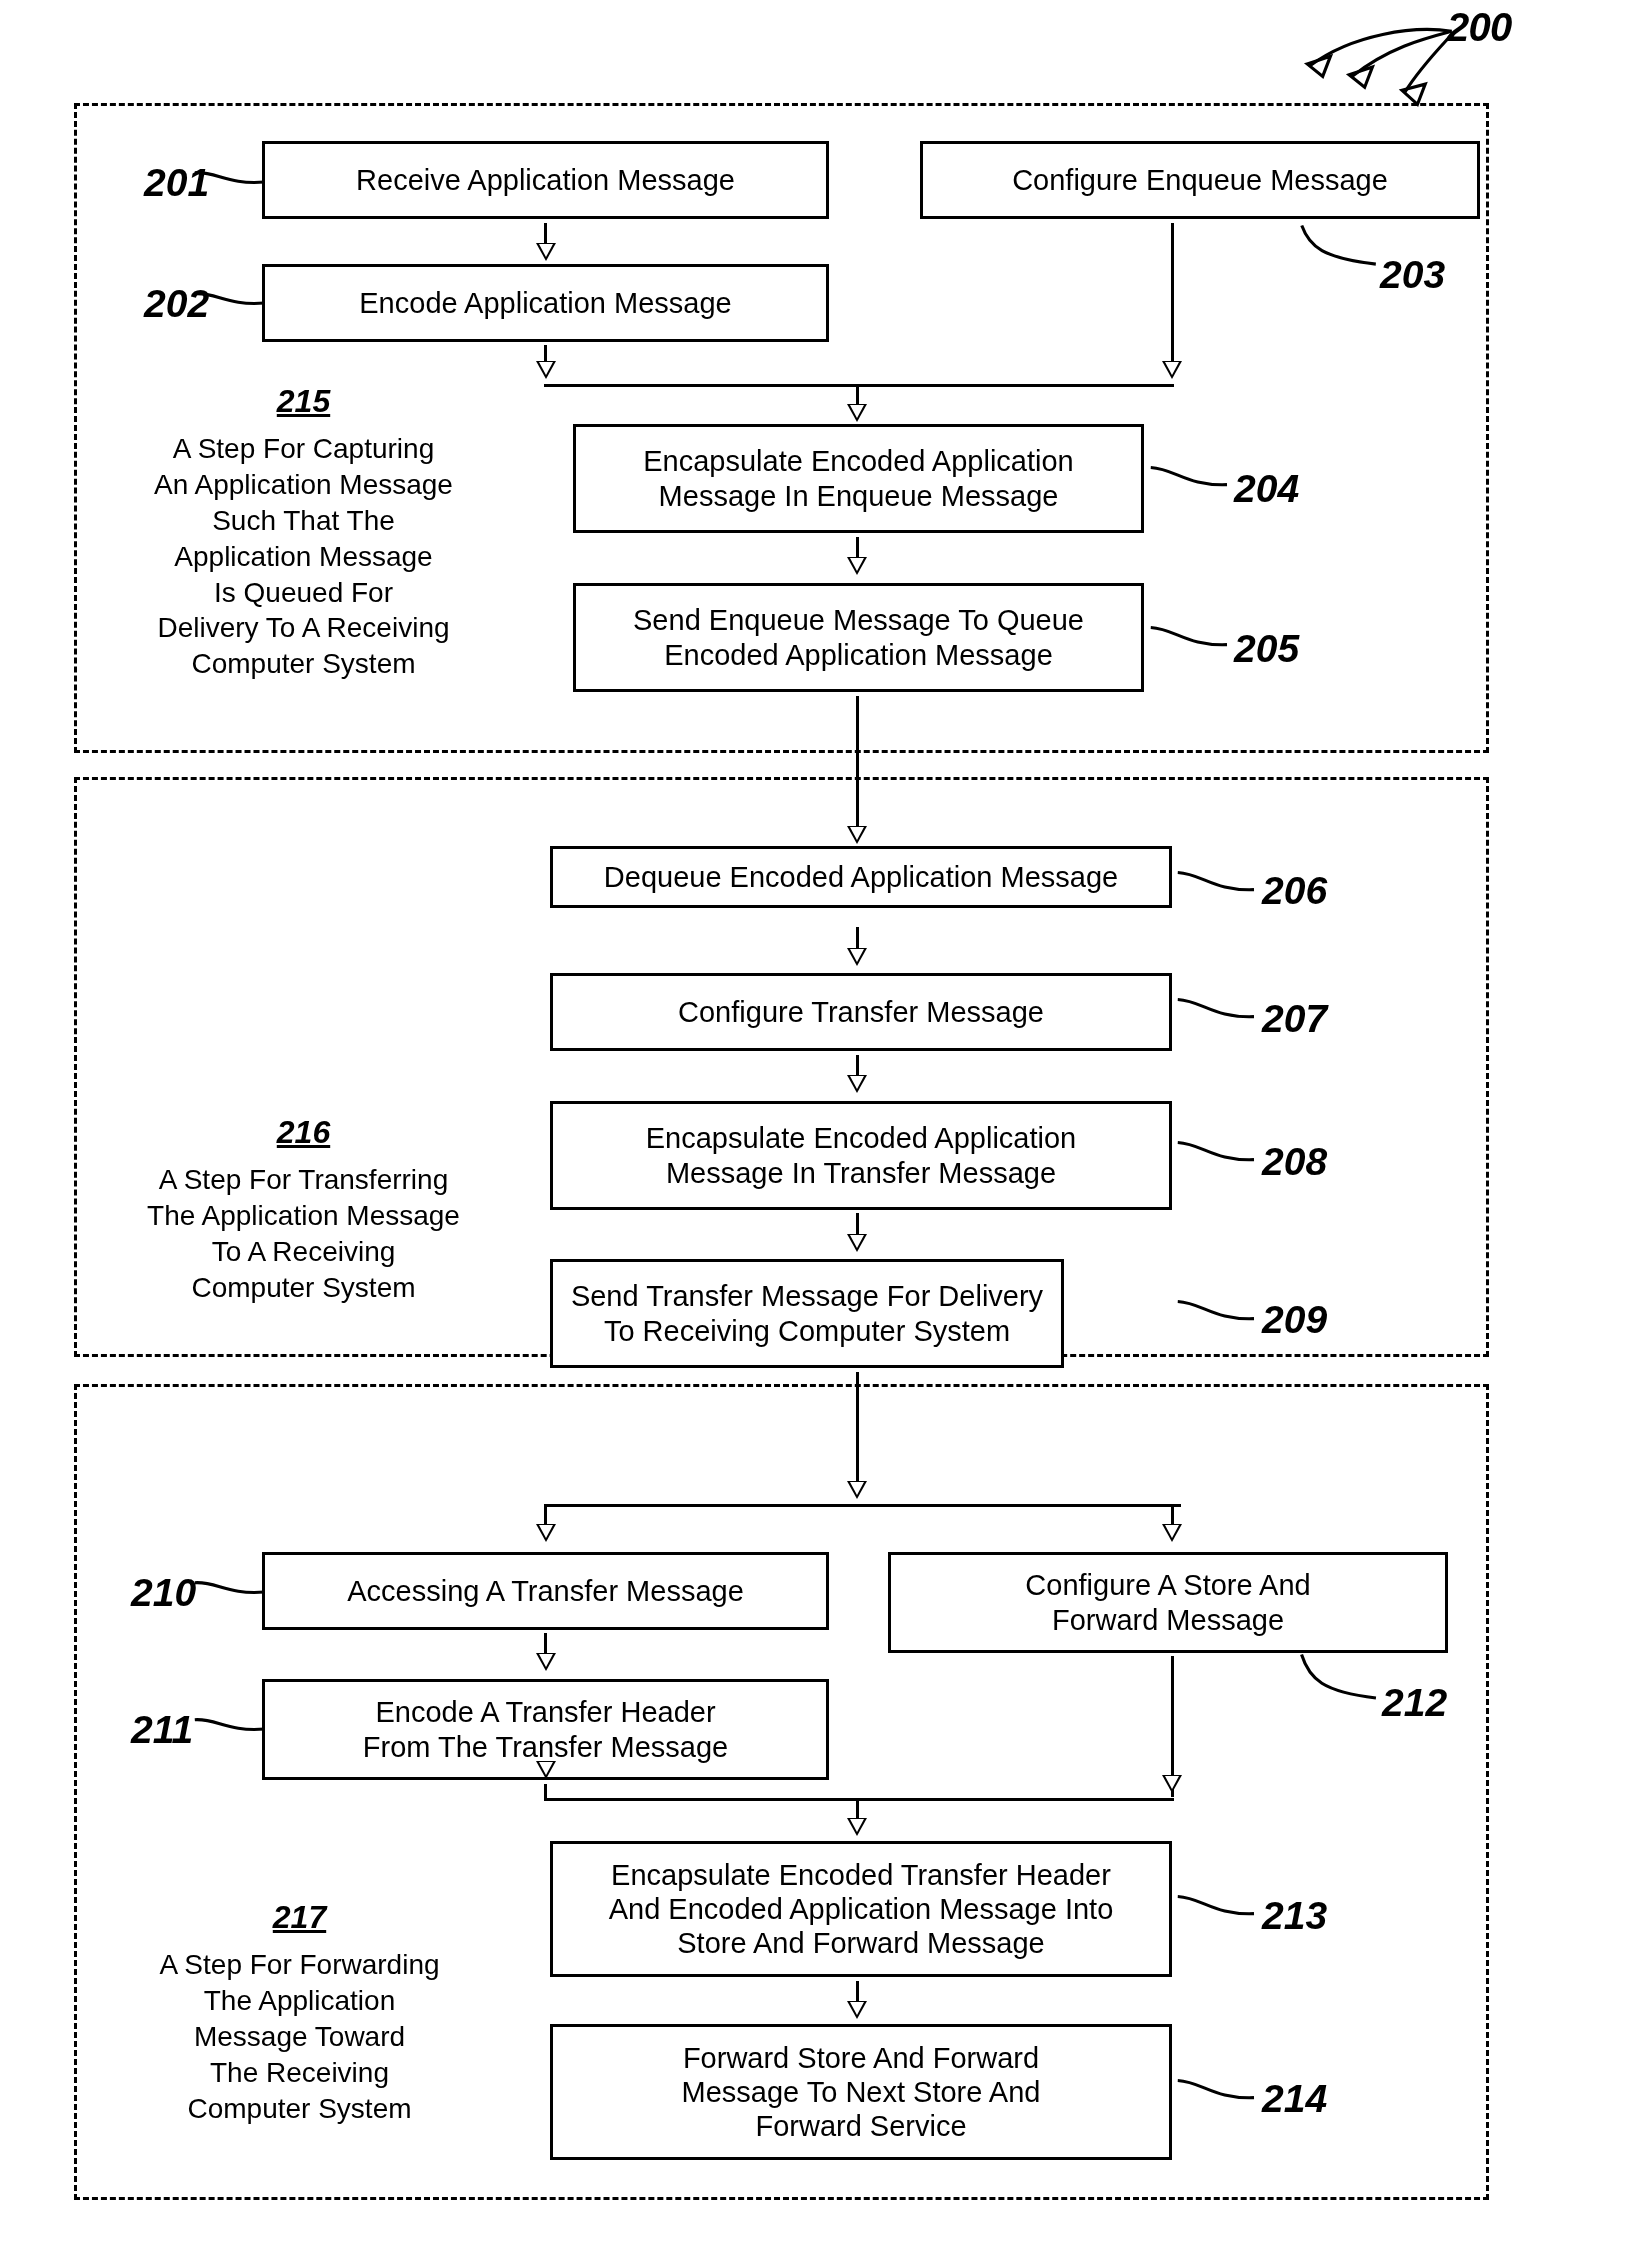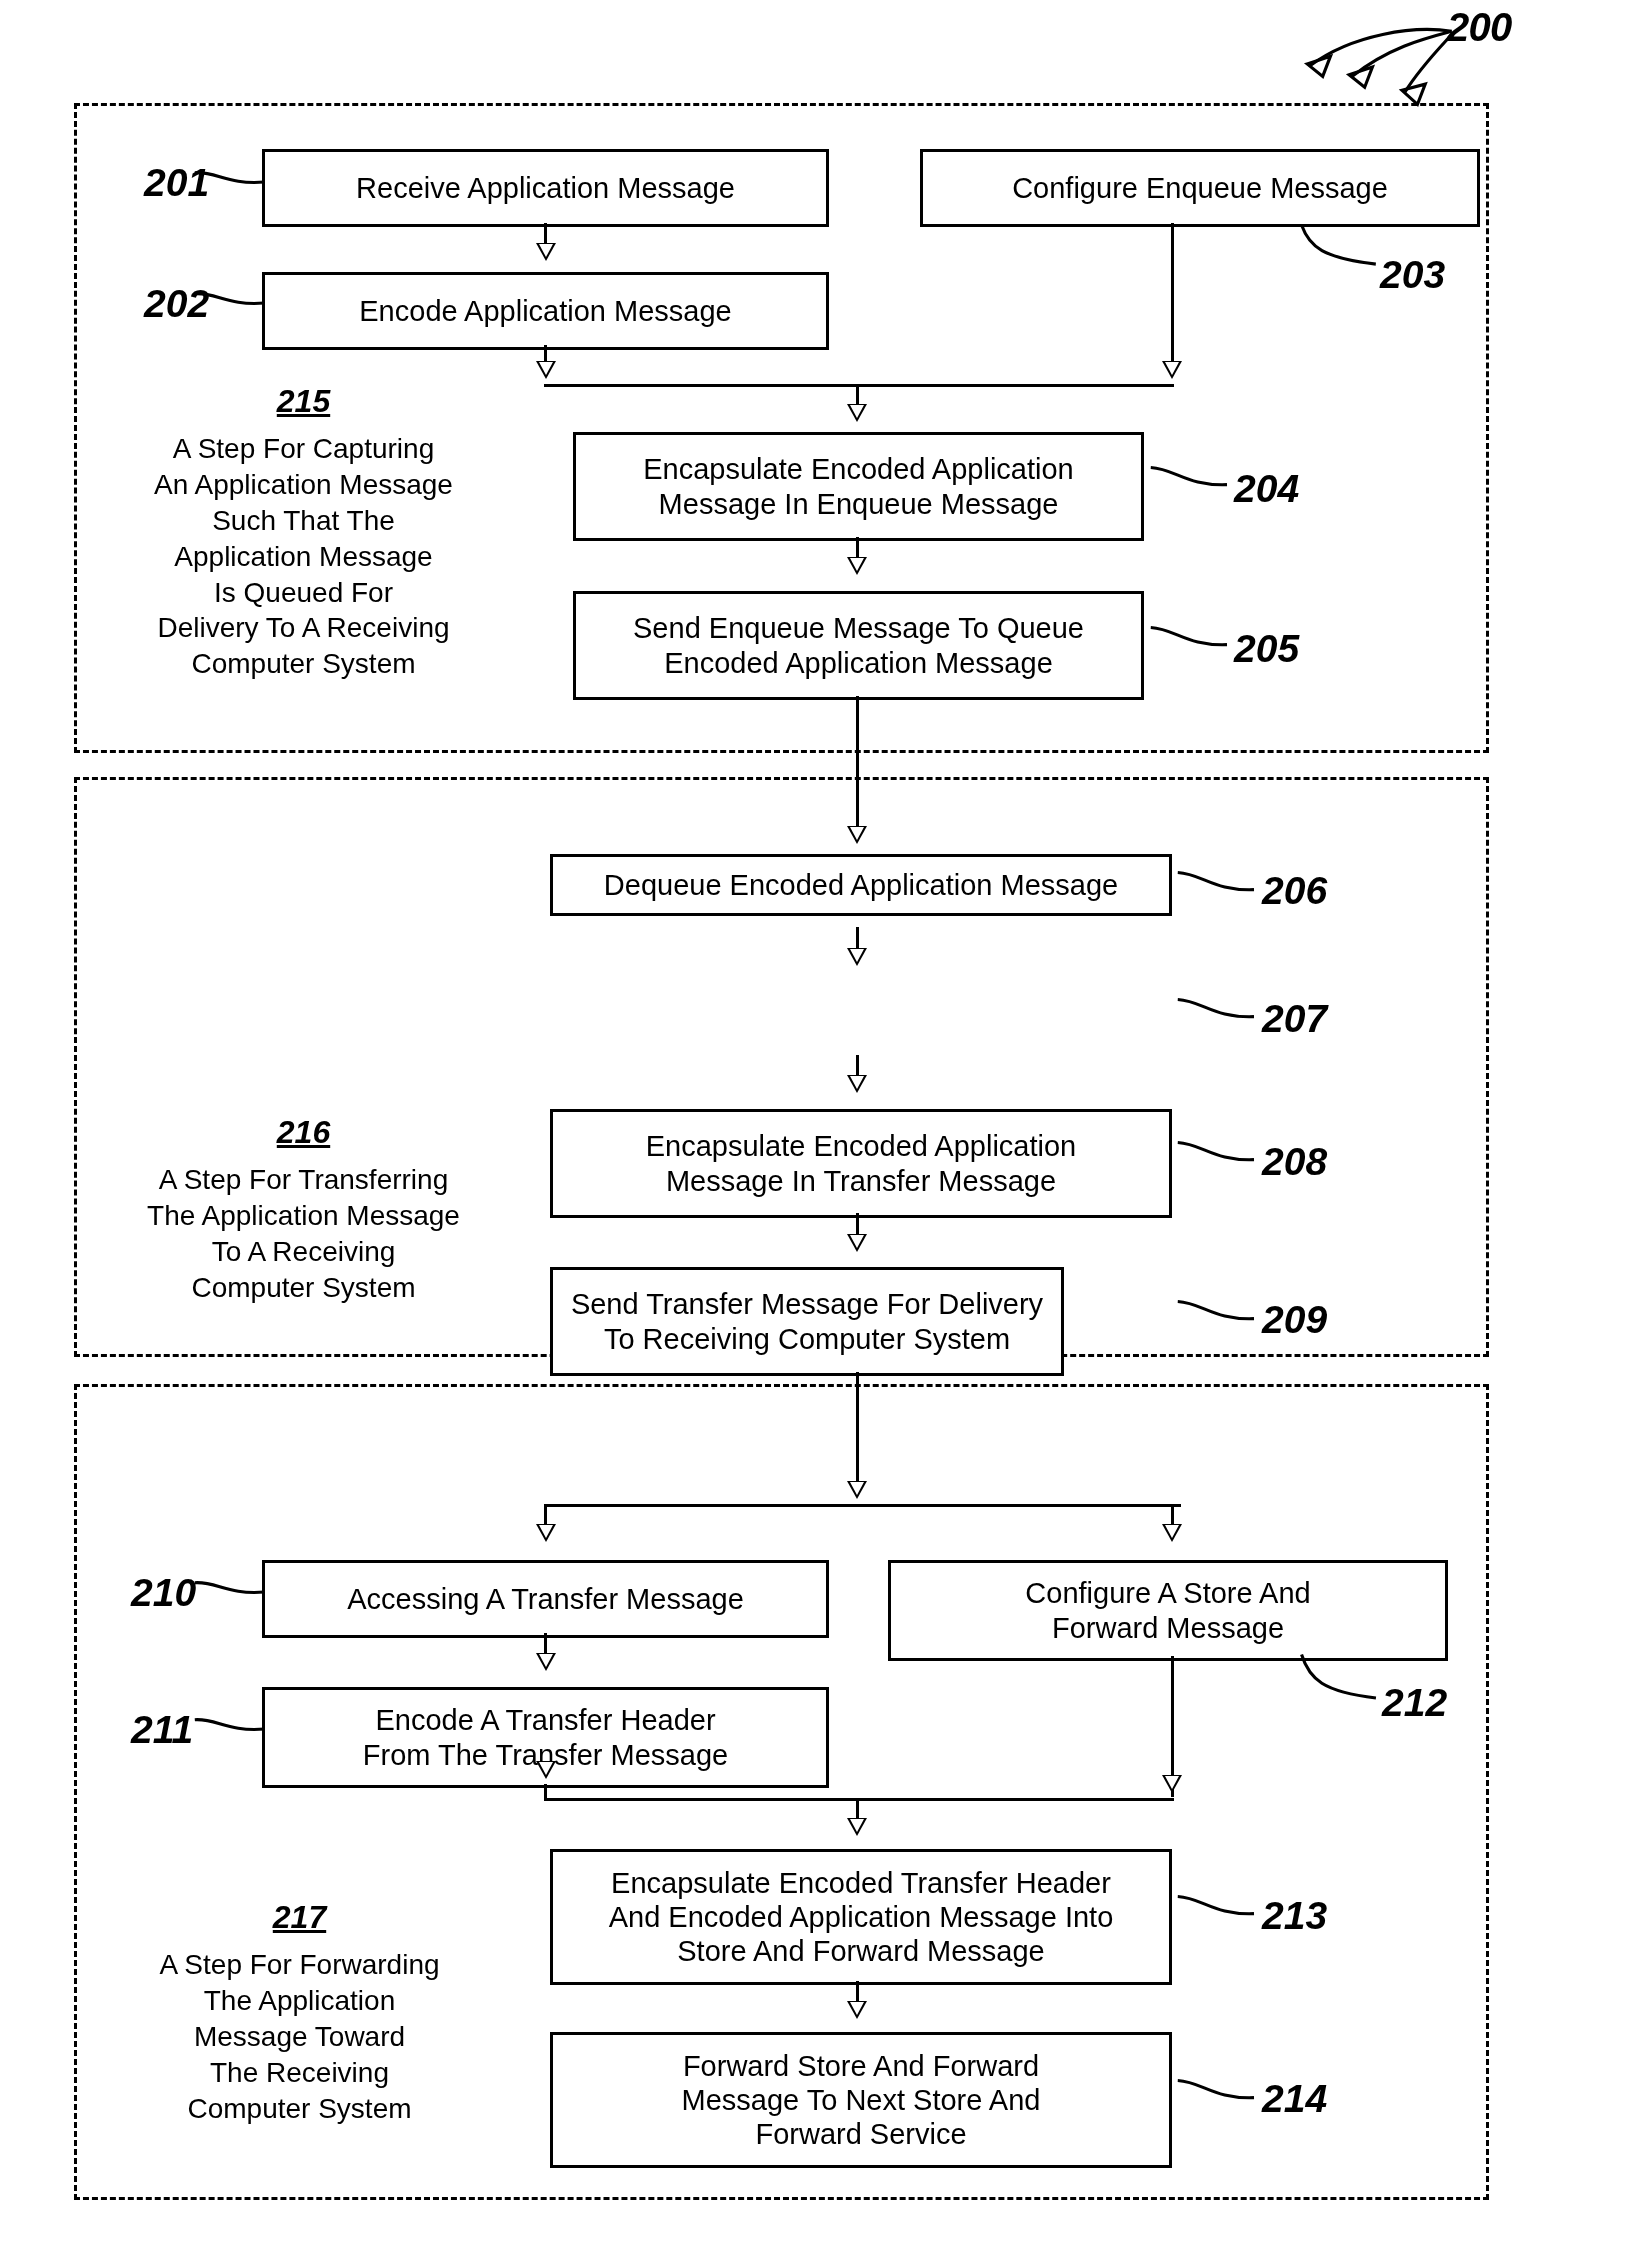--- a/index.html
+++ b/index.html
@@ -10,21 +10,21 @@
   .fig-num{position:absolute;font-style:italic;font-weight:700;color:#000;}
   #fig200{left:1447px;top:4.7px;font-size:40px;letter-spacing:-0.8px;}
 
   
   .section{position:absolute;border:3.9px dashed #000;box-sizing:border-box;}
 
   
   .pbox{position:absolute;box-sizing:border-box;background:#fff;
         border:3.9px solid #000;display:flex;align-items:center;
         justify-content:center;text-align:center;color:#000;
-        font-size:29px;line-height:1.18;padding:3.1px 11px;margin-top:8px;}
+        font-size:29px;line-height:1.18;padding:3.1px 11px;}
   .pbox::after{content:"";position:absolute;left:7px;top:7px;width:100%;height:100%;
         border-right:3.9px solid #000;border-bottom:3.9px solid #000;
         box-sizing:border-box;pointer-events:none;z-index:-1;}
   .pbox span{display:block;}
 
   
   .stepblock{position:absolute;text-align:center;color:#000;font-size:28px;line-height:1.28;}
   .stepblock .num{font-style:italic;font-weight:700;font-size:32px;
         text-decoration:underline;display:block;margin-bottom:9.3px;}
 
@@ -150,20 +150,23 @@
   <svg class="leader" style="left:1176px;top:871px;width:86px;height:35px;" viewBox="0 0 110 45">
     <path d="M2 2 C34 4 48 26 100 24"></path>
   </svg>
   <div class="ref" style="left:1262px;top:869px;">206</div>
 
   <div class="vline" style="left:856px;top:927px;height:22px;"></div>
   <div class="arrowhead" style="left:847px;top:948px;">
       <i></i>
     </div>
 
+  <div class="pbox" style="left:550px;top:973px;width:622px;height:78px;">
+    <span>Configure Transfer Message</span>
+  </div>
   <svg class="leader" style="left:1176px;top:998px;width:86px;height:35px;" viewBox="0 0 110 45">
     <path d="M2 2 C34 4 48 26 100 24"></path>
   </svg>
   <div class="ref" style="left:1262px;top:997px;">207</div>
 
   <div class="vline" style="left:856px;top:1055px;height:22px;"></div>
   <div class="arrowhead" style="left:847px;top:1075px;">
       <i></i>
     </div>
 

